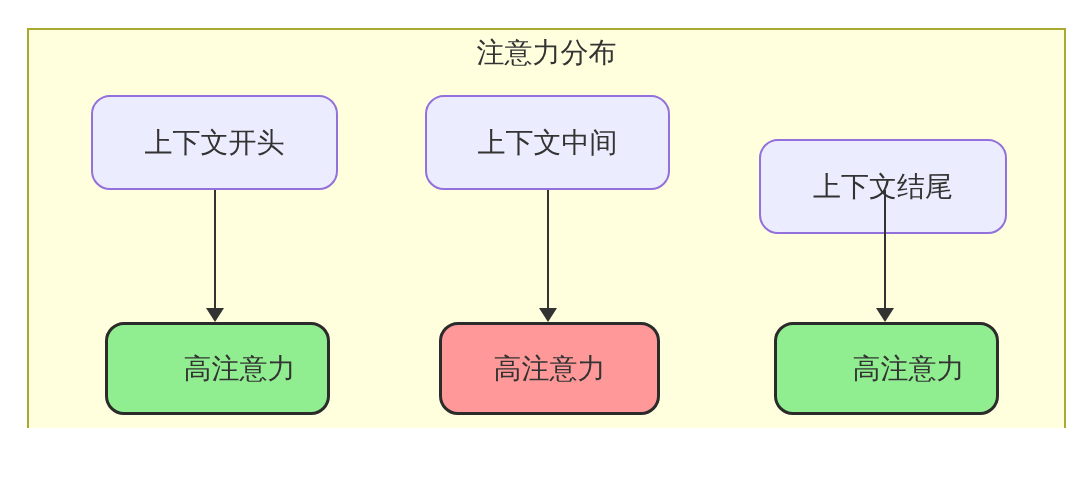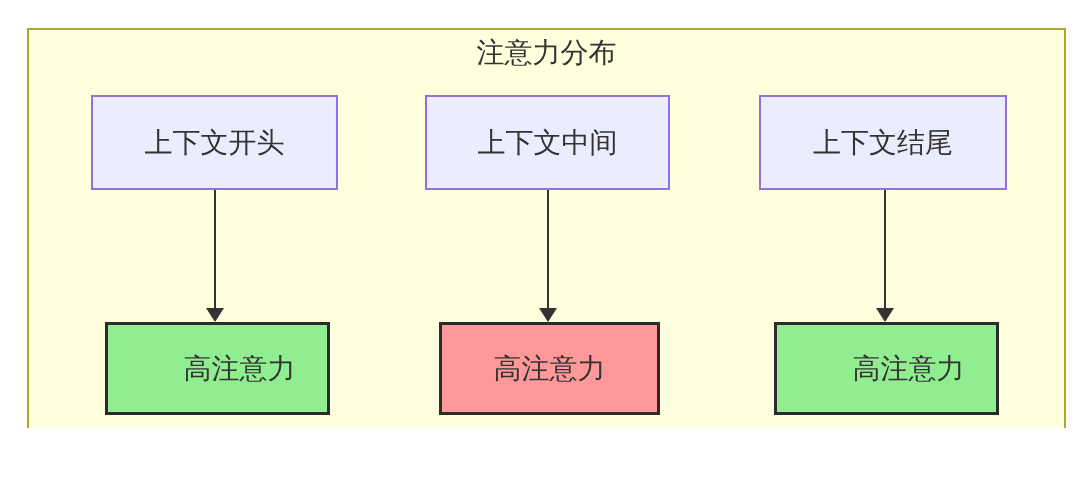--- a/index.html
+++ b/index.html
@@ -37,38 +37,39 @@
   }
   .node {
     position: absolute;
     box-sizing: border-box;
     display: flex;
     align-items: center;
     justify-content: center;
     font-size: 28px;
     color: #333333;
     text-align: center;
+    border-radius: 19px;
   }
   .node.context {
     background: #ECECFF;
     border: 2px solid #9370DB;
     height: 95px;
     top: 65px;
   }
   .node.result {
     height: 93px;
     top: 292px;
     border: 3px solid #2b2b2b;
   }
   .node.result.high { background: #90EE90; padding-left: 44px; }
   .node.result.low  { background: #FF9999; }
 
   .ctx-begin  { left: 62px;  width: 247px; }
   .ctx-middle { left: 396px; width: 245px; }
-  .ctx-end    { left: 730px; width: 248px; }
+  .ctx-end    { left: 730px; width: 248px; margin-top: 44px; }
 
   .res-begin  { left: 76px;  width: 225px; }
   .res-middle { left: 410px; width: 221px; }
   .res-end    { left: 745px; width: 225px; }
 
   .arrow {
     position: absolute;
     top: 160px;
     width: 18px;
     height: 132px;

